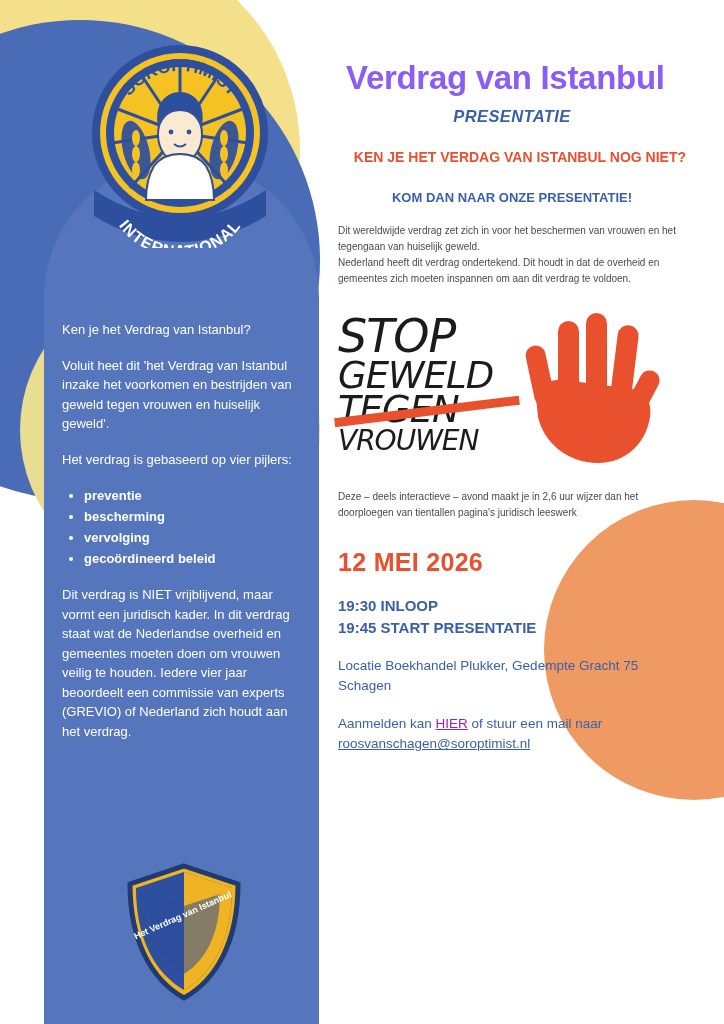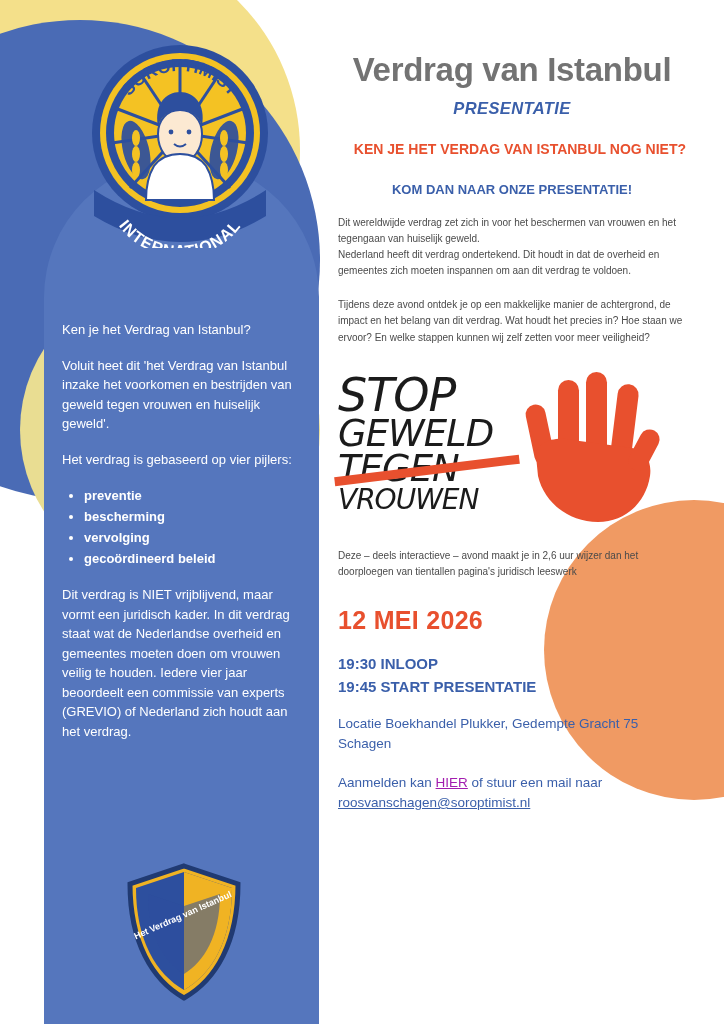--- a/index.html
+++ b/index.html
@@ -124,27 +124,27 @@
   }
 
   
   .right-col {
     position: absolute;
     left: 338px;
     top: 52px;
     width: 348px;
   }
   .main-title {
-    color: #737373;
+    color: #8b5cf6;
     font-size: 33px;
     font-weight: bold;
     line-height: 1.12;
-    text-align: center;
+    text-align: left;
     letter-spacing: -.3px;
-    margin: 0;
+    margin: 8px;
   }
   .subtitle {
     color: #3a5faa;
     font-size: 16.5px;
     font-weight: bold;
     font-style: italic;
     text-align: center;
     margin: 10px 0 16px 0;
     letter-spacing: .4px;
   }
@@ -332,21 +332,20 @@
   </svg>
 </div>
 
 <div class="right-col">
   <h1 class="main-title">Verdrag van Istanbul</h1>
   <div class="subtitle">PRESENTATIE</div>
   <div class="lead-q">KEN JE HET VERDAG VAN ISTANBUL NOG NIET?</div>
   <div class="lead-cta">KOM DAN NAAR ONZE PRESENTATIE!</div>
   <p class="body-p" style="white-space:pre-line">Dit wereldwijde verdrag zet zich in voor het beschermen van vrouwen en het tegengaan van huiselijk geweld.
 Nederland heeft dit verdrag ondertekend. Dit houdt in dat de overheid en gemeentes zich moeten inspannen om aan dit verdrag te voldoen.</p>
-  <p class="body-p">Tijdens deze avond ontdek je op een makkelijke manier de achtergrond, de impact en het belang van dit verdrag. Wat houdt het precies in? Hoe staan we ervoor? En welke stappen kunnen wij zelf zetten voor meer veiligheid?</p>
 
   <div class="stop-graphic">
     <div class="stop-words">
       <div class="w-stop">STOP</div>
       <div class="w-geweld">GEWELD</div>
       <div class="w-tegen">TEGEN</div>
       <div class="w-vrouwen">VROUWEN</div>
     </div>
     <div class="strike"></div>
     <div class="hand">

